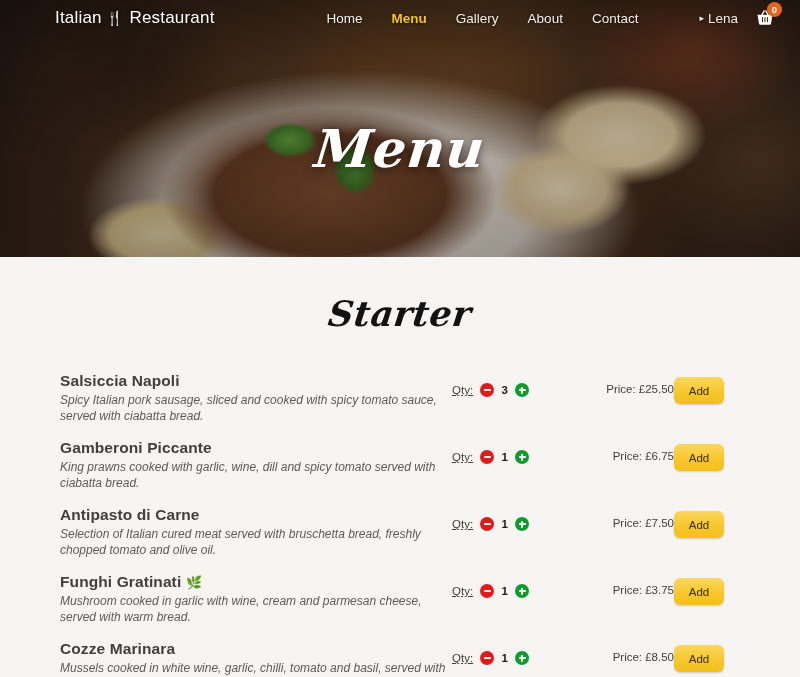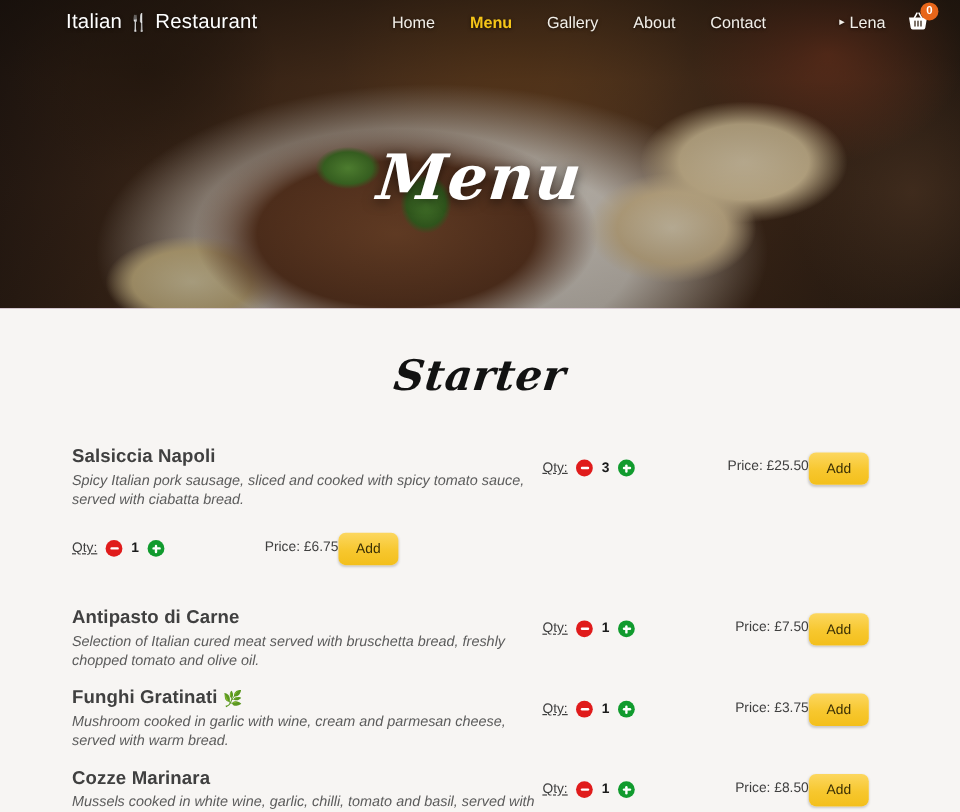--- a/index.html
+++ b/index.html
@@ -360,20 +360,27 @@
           <span class="qty-value">3</span>
           <button class="qty-btn plus"></button>
         </div>
         <div class="price-cell">Price: £25.50</div>
         <div class="add-cell">
           <button class="add-btn">Add</button>
         </div>
       </div>
 
       <div class="menu-row">
+        <div class="item-info">
+          <div class="item-name">
+            <span>Gamberoni Piccante</span>
+            <span class="veg-icon"></span>
+          </div>
+          <div class="item-desc">King prawns cooked with garlic, wine, dill and spicy tomato served with ciabatta bread.</div>
+        </div>
         <div class="qty-cell">
           <span class="qty-label">Qty:</span>
           <button class="qty-btn minus"></button>
           <span class="qty-value">1</span>
           <button class="qty-btn plus"></button>
         </div>
         <div class="price-cell">Price: £6.75</div>
         <div class="add-cell">
           <button class="add-btn">Add</button>
         </div>

